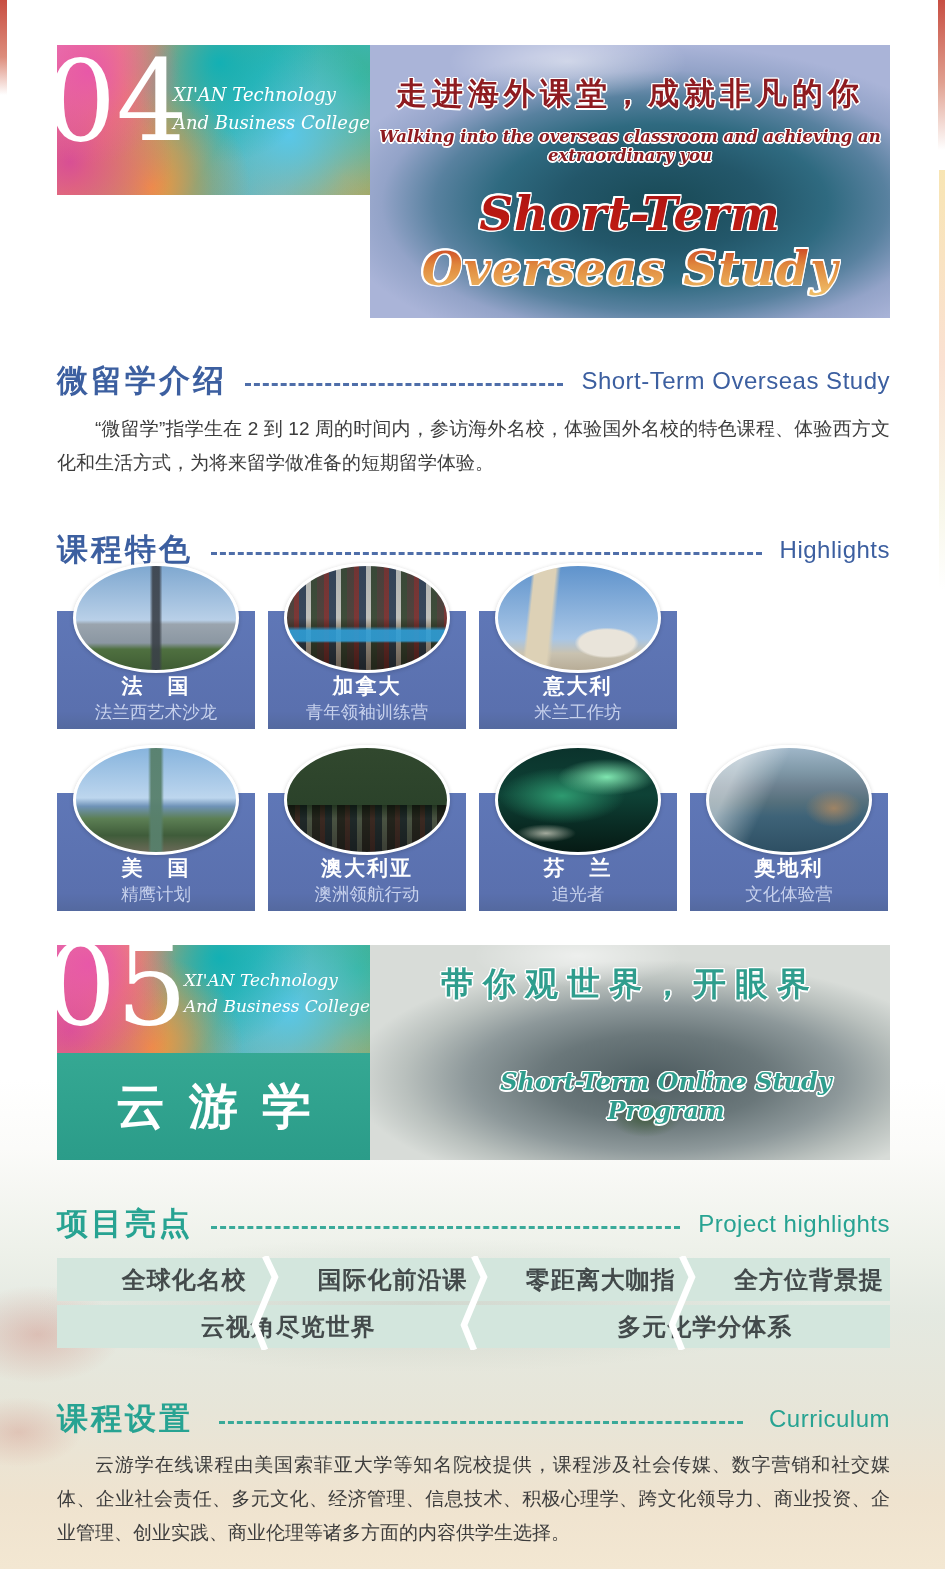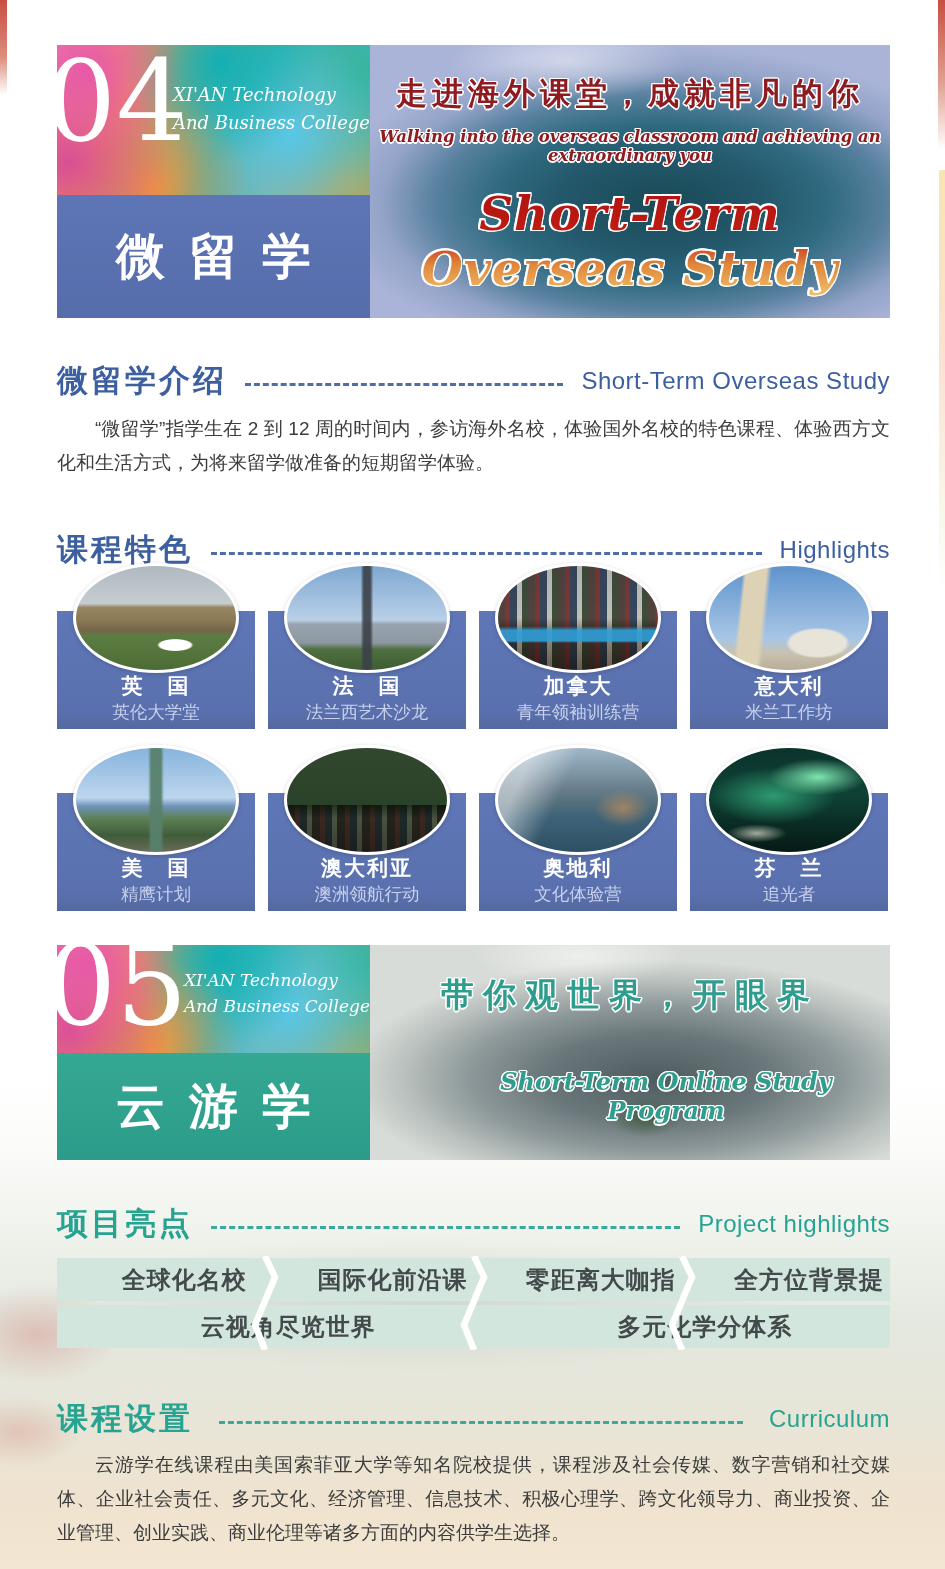--- a/index.html
+++ b/index.html
@@ -62,21 +62,21 @@
     -1px -1px 0 #fff,1px -1px 0 #fff,-1px 1px 0 #fff,1px 1px 0 #fff;}
   .slogan-cn{margin-top:28px;text-align:center;font-size:31px;font-weight:bold;color:#8e1b20;
     letter-spacing:5px;font-family:"DejaVu Serif",serif;}
   .slogan-en{margin-top:12px;text-align:center;font-size:16.5px;font-style:italic;font-weight:bold;
     color:#8e1b20;font-family:"DejaVu Serif",serif;}
   .b1-title-en{position:absolute;bottom:22px;left:0;right:0;text-align:center;
     font-family:"DejaVu Serif",serif;font-style:italic;font-weight:bold;font-size:47px;letter-spacing:1px;
     background:linear-gradient(180deg,#ae1212 0%,#c01d13 45%,#e0883d 72%,#f0c06a 100%);
     -webkit-background-clip:text;background-clip:text;color:transparent;
     filter:drop-shadow(1.2px 0 0 #fff) drop-shadow(-1.2px 0 0 #fff) drop-shadow(0 1.2px 0 #fff) drop-shadow(0 -1.2px 0 #fff);}
-  .banner2 .slogan-cn{margin-top:28px;color:#2f9d8d;font-size:33px;letter-spacing:9px;}
+  .banner2 .slogan-cn{margin-top:17px;color:#2f9d8d;font-size:33px;letter-spacing:9px;}
   .b2-title-en{position:absolute;top:122px;right:18px;left:90px;text-align:center;
     font-family:"DejaVu Serif",serif;font-style:italic;font-weight:bold;font-size:24px;color:#2f9d8d;}
 
   
   .sec-head{position:absolute;left:57px;width:833px;display:flex;align-items:center;z-index:1;}
   .sec-head .cn{font-size:31px;font-weight:bold;letter-spacing:3px;white-space:nowrap;}
   .sec-head .dashes{flex:1;height:0;border-top:3px dashed currentColor;margin:6px 18px 0 18px;opacity:.9;}
   .sec-head .en{font-size:24px;white-space:nowrap;letter-spacing:.5px;}
   .head-blue{color:#3c5fa0;}
   .head-teal{color:#27a392;}
@@ -157,23 +157,20 @@
 
   <div class="banner banner1">
     <div class="b-left">
       <div class="b-left-top">
         <div class="b-num">04</div>
         <div class="b-college">
           <div>XI'AN Technology</div>
           <div>And Business College</div>
         </div>
       </div>
-      <div class="b-left-bottom">
-        <div class="b-title-cn">微留学</div>
-      </div>
     </div>
     <div class="b-right">
       <div class="slogan-cn outline-white">走进海外课堂，成就非凡的你</div>
       <div class="slogan-en outline-white">Walking into the overseas classroom and achieving an extraordinary you</div>
       <div class="b1-title-en">Short-Term Overseas Study</div>
     </div>
   </div>
 
   <div class="sec-head head-blue h-intro">
     <span class="cn">微留学介绍</span>
@@ -184,26 +181,20 @@
 
   <div class="sec-head head-blue h-features">
     <span class="cn">课程特色</span>
     <span class="dashes"></span>
     <span class="en">Highlights</span>
   </div>
   <div class="cards" id="cards">
       <div class="card-row">
         <div class="card">
           <div class="band"></div>
-          <div class="oval ph-uk-castle"></div>
-          <div class="country">英　国</div>
-          <div class="program">英伦大学堂</div>
-        </div>
-        <div class="card">
-          <div class="band"></div>
           <div class="oval ph-eiffel-tower"></div>
           <div class="country">法　国</div>
           <div class="program">法兰西艺术沙龙</div>
         </div>
         <div class="card">
           <div class="band"></div>
           <div class="oval ph-canada-group"></div>
           <div class="country">加拿大</div>
           <div class="program">青年领袖训练营</div>
         </div>
@@ -222,29 +213,29 @@
           <div class="program">精鹰计划</div>
         </div>
         <div class="card">
           <div class="band"></div>
           <div class="oval ph-australia-group"></div>
           <div class="country">澳大利亚</div>
           <div class="program">澳洲领航行动</div>
         </div>
         <div class="card">
           <div class="band"></div>
+          <div class="oval ph-aurora"></div>
+          <div class="country">芬　兰</div>
+          <div class="program">追光者</div>
+        </div>
+        <div class="card">
+          <div class="band"></div>
           <div class="oval ph-hallstatt-lake"></div>
           <div class="country">奥地利</div>
           <div class="program">文化体验营</div>
-        </div>
-        <div class="card">
-          <div class="band"></div>
-          <div class="oval ph-aurora"></div>
-          <div class="country">芬　兰</div>
-          <div class="program">追光者</div>
         </div>
       </div>
     </div>
 
   <div class="banner banner2">
     <div class="b-left">
       <div class="b-left-top">
         <div class="b-num">05</div>
         <div class="b-college">
           <div>XI'AN Technology</div>

